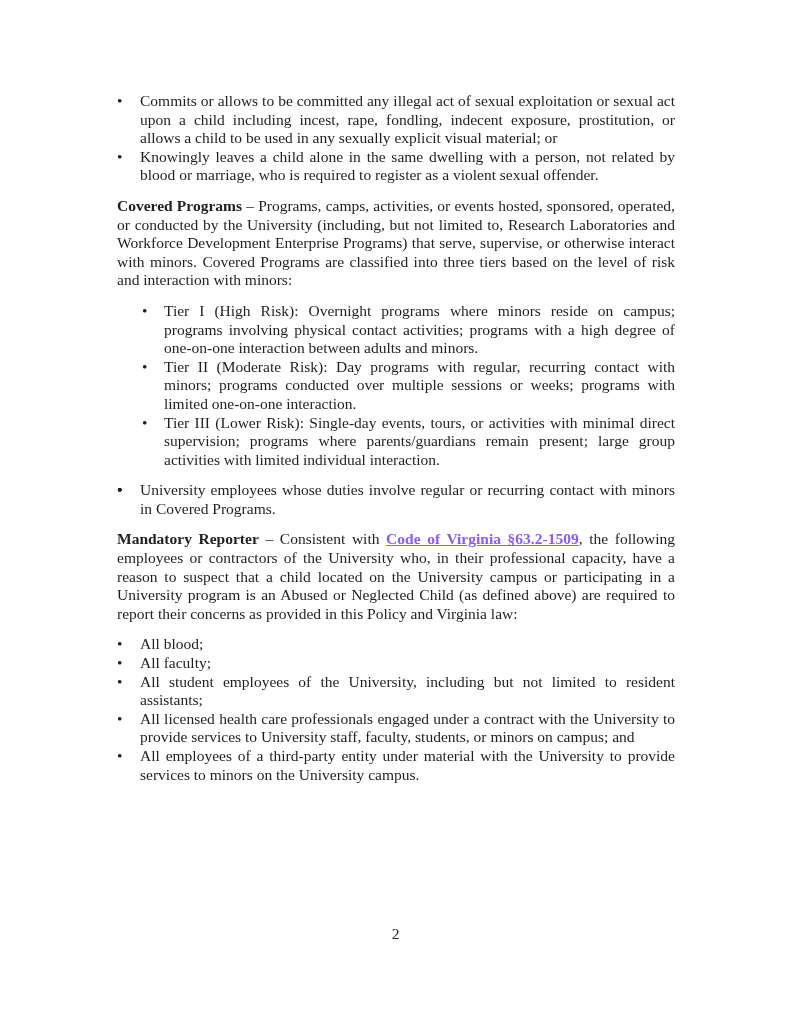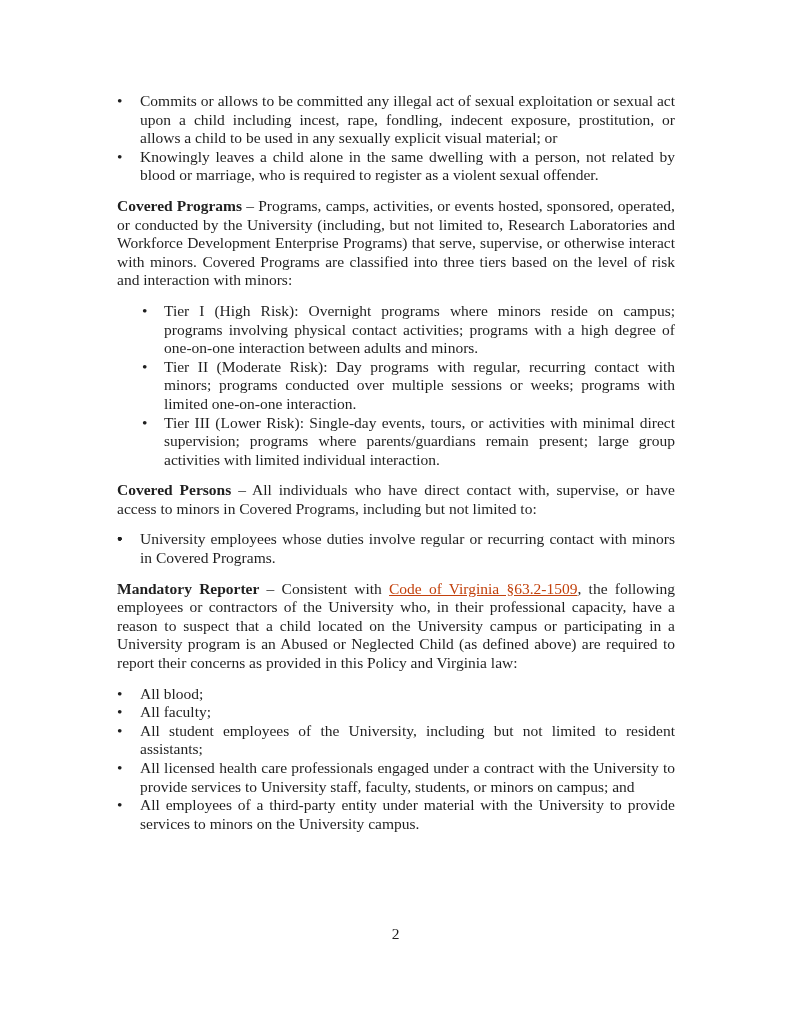--- a/index.html
+++ b/index.html
@@ -41,23 +41,24 @@
   }
   .bullet {
     position: absolute;
     left: 0;
     top: 0;
   }
   strong.lead {
     font-weight: bold;
   }
   a.doclink {
-    color: #c2410c;
+    color: #8b5cf6;
     text-decoration: underline;
     cursor: pointer;
+    font-weight: bold;
   }
   .page-number {
     position: absolute;
     top: 925px;
     left: 0;
     right: 0;
     text-align: center;
   }
 </style>
 </head>
@@ -88,23 +89,20 @@
     <li>
       <span class="bullet">•</span>
       <span>Tier II (Moderate Risk): Day programs with regular, recurring contact with minors; programs conducted over multiple sessions or weeks; programs with limited one-on-one interaction.</span>
     </li>
     <li>
       <span class="bullet">•</span>
       <span>Tier III (Lower Risk): Single-day events, tours, or activities with minimal direct supervision; programs where parents/guardians remain present; large group activities with limited individual interaction.</span>
     </li>
   </ul>
 
-  <p class="para">
-    <strong class="lead">Covered Persons</strong><span> – All individuals who have direct contact with, supervise, or have access to minors in Covered Programs, including but not limited to:</span>
-  </p>
 
   <ul class="blist">
     <li>
       <span class="bullet">•</span>
     </li>
     <li>
       <span class="bullet">•</span>
     </li>
     <li>
       <span class="bullet">•</span>

